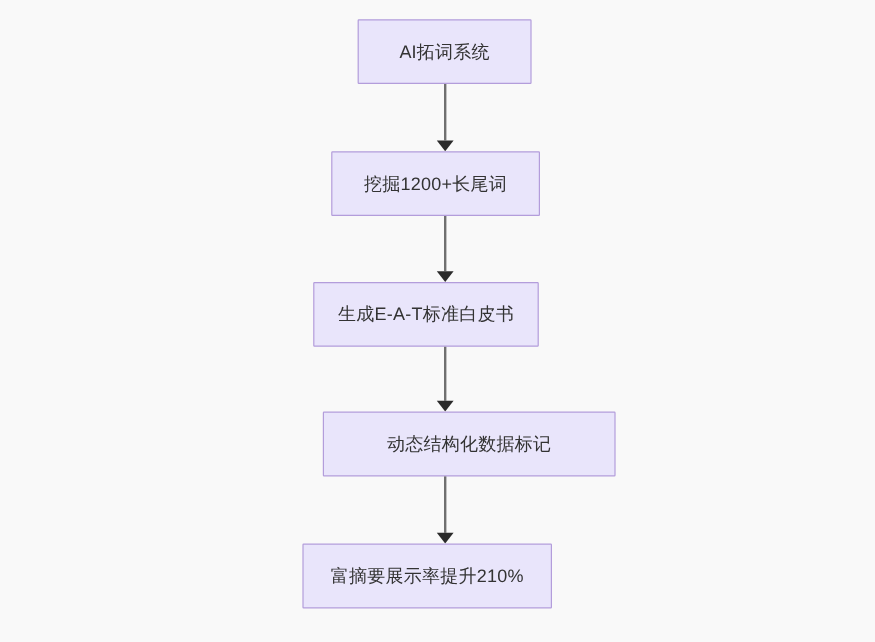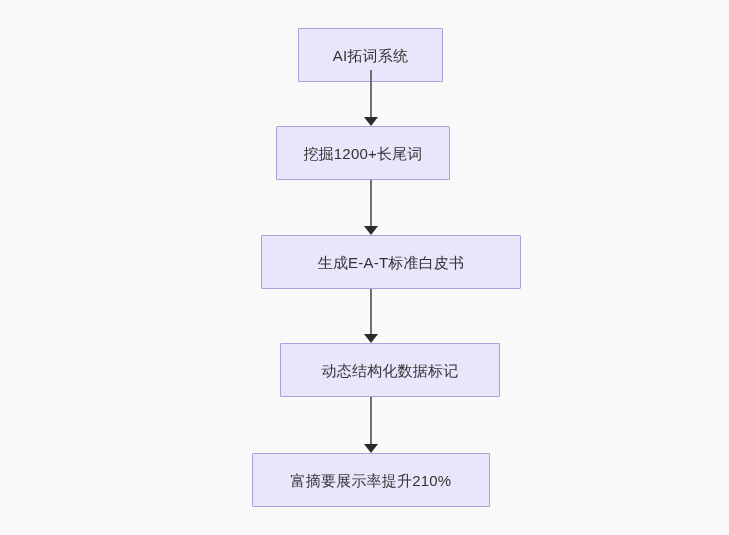--- a/index.html
+++ b/index.html
@@ -51,45 +51,45 @@
     border-left: 7px solid transparent;
     border-right: 7px solid transparent;
     border-top: 9px solid #2b2b2b;
   }
 </style>
 </head>
 <body>
 
 <div id="flow-canvas">
 
-  <div class="node" style="left:298px; top:28px; width:145px;">
+  <div class="node" style="left:298px; top:16px; width:145px;">
     <span class="node-label">AI拓词系统</span>
   </div>
 
   <div class="edge" style="top:70px; height:47px;"></div>
   <div class="edge-head" style="top:117px;"></div>
 
   <div class="node" style="left:276px; top:126px; width:174px;">
     <span class="node-label">挖掘1200+长尾词</span>
   </div>
 
   <div class="edge" style="top:180px; height:46px;"></div>
   <div class="edge-head" style="top:226px;"></div>
 
-  <div class="node" style="left:261px; top:235px; width:260px;">
+  <div class="node" style="left:261px; top:235px; width:188px;">
     <span class="node-label">生成E-A-T标准白皮书</span>
   </div>
 
   <div class="edge" style="top:289px; height:45px;"></div>
   <div class="edge-head" style="top:334px;"></div>
 
-  <div class="node" style="left:280px; top:343px; width:220px;">
+  <div class="node" style="left:269px; top:343px; width:244px;">
     <span class="node-label">动态结构化数据标记</span>
   </div>
 
   <div class="edge" style="top:397px; height:47px;"></div>
   <div class="edge-head" style="top:444px;"></div>
 
-  <div class="node" style="left:252px; top:453px; width:238px;">
+  <div class="node" style="left:252px; top:453px; width:208px;">
     <span class="node-label">富摘要展示率提升210%</span>
   </div>
 
 </div>
 
 </body></html>

